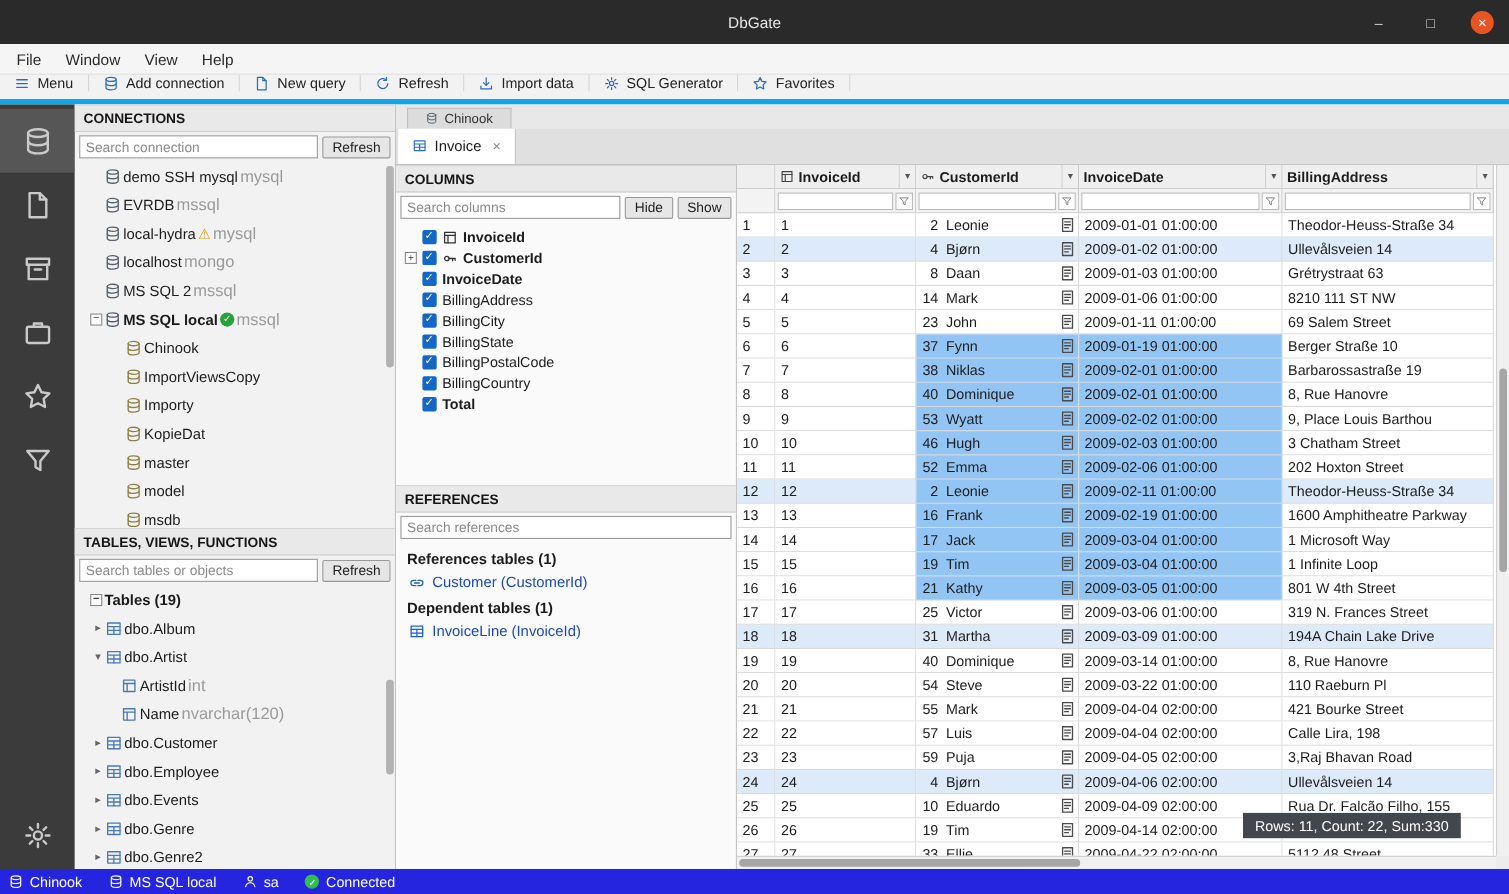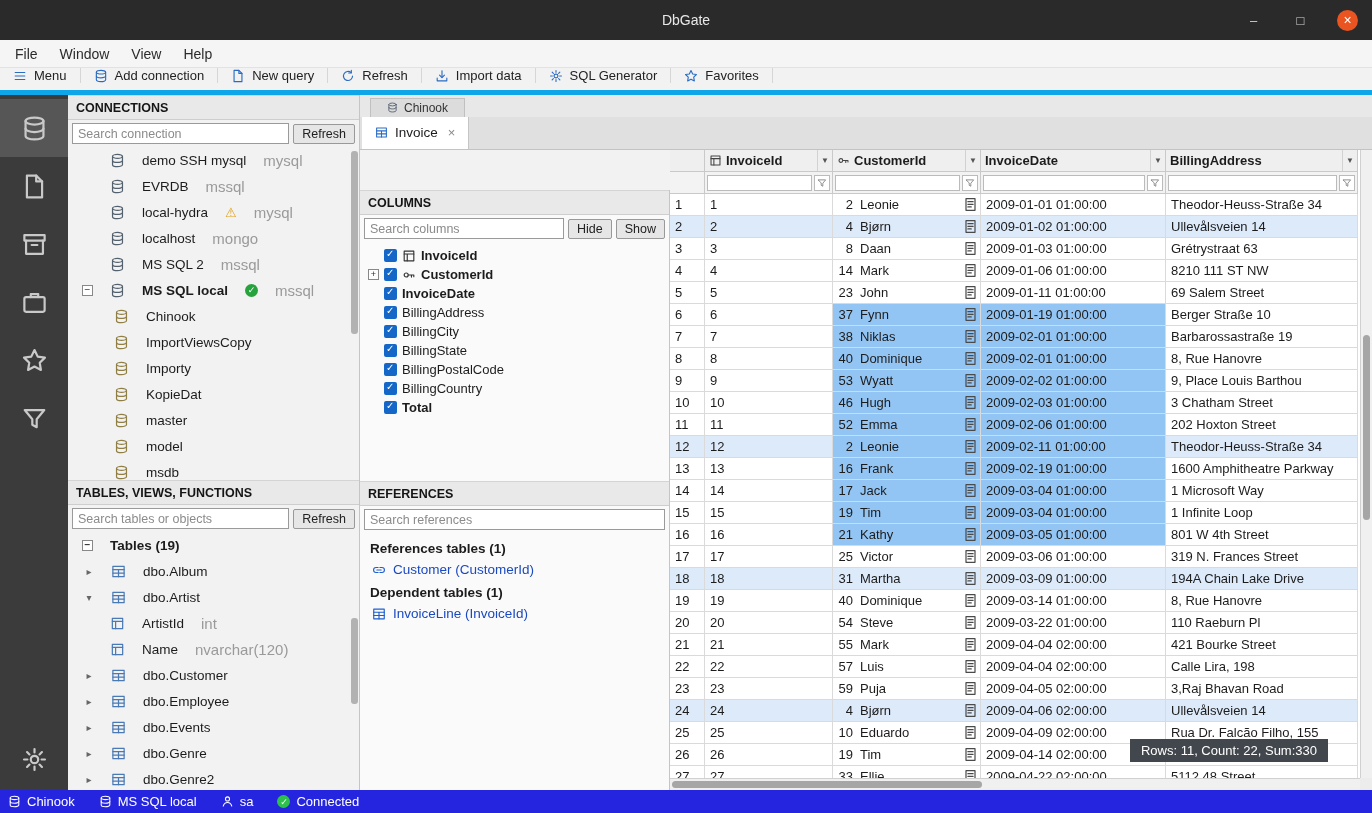--- a/index.html
+++ b/index.html
@@ -42,21 +42,21 @@
   .section-header{background:#e9e9e9;border-top:1px solid #d4d4d4;border-bottom:1px solid #cecece;
                   padding:5px 8px 4px;font-weight:bold;font-size:12.5px;color:#151515;flex:none;}
   .search-row{display:flex;align-items:center;gap:4px;padding:3px 4px;flex:none;}
   .search-input{flex:1;min-width:0;height:21px;border:1px solid #9a9a9a;background:#fff;padding:0 5px;
                 font-family:inherit;font-size:12.5px;color:#333;}
   .search-input::placeholder{color:#8b8b8b;}
   .btn{background:#e6e6e6;border:1px solid #999;border-radius:2px;font-family:inherit;font-size:12.5px;padding:2px 8px;color:#222;}
   .tree-list{flex:1;overflow:hidden;position:relative;}
   .vthumb{position:absolute;right:1px;width:7px;background:#b2b2b2;border-radius:3px;}
 
-  .tree-item{height:26px;display:flex;align-items:center;gap:17px;padding-left:14px;font-size:13.5px;white-space:nowrap;}
+  .tree-item{height:26px;display:flex;align-items:center;gap:2px;padding-left:14px;font-size:13.5px;white-space:nowrap;}
   .expander{width:11px;height:11px;border:1px solid #888;background:#fff;display:inline-flex;align-items:center;justify-content:center;
             font-size:10px;line-height:1;color:#333;flex:none;}
   .hidden{visibility:hidden;}
   .ticon{width:15px;height:15px;flex:none;display:inline-flex;}
   .conn-ico{color:#53606e;}
   .db-ico{color:#8f7f45;}
   .ttype{color:#9a9a9a;font-size:15px;}
   .bold .tname, .bold-text{font-weight:bold;}
   .warn{color:#e09e16;font-size:13px;}
   .connected-badge{width:13px;height:13px;border-radius:50%;background:#27a33d;color:#fff;font-size:9px;
@@ -76,21 +76,21 @@
             padding:2px 16px;font-size:12px;color:#333;}
   .tg-ico{width:11px;height:11px;display:inline-flex;color:#53606e;}
   .tabs-row{height:33px;display:flex;background:#e0e0e0;}
   .tab{display:flex;align-items:center;gap:7px;padding:4px 13px;background:#fff;border-right:1px solid #c5c5c5;font-size:13.5px;margin-left:2px;}
   .tab-ico{width:13px;height:13px;display:inline-flex;color:#2b6cc3;}
   .tab-close{color:#888;font-size:13px;margin-left:3px;}
 
   .content-row{flex:1;display:flex;min-height:0;}
 
   
-  .middlepanel{width:310px;background:#fafafa;border-right:1px solid #c5c5c5;display:flex;flex-direction:column;margin-top:40px;}
+  .middlepanel{width:310px;background:#fafafa;border-right:1px solid #c5c5c5;display:flex;flex-direction:column;}
   .mp-section{display:flex;flex-direction:column;min-height:0;}
   #columns-section{height:291px;}
   #references-section{flex:1;}
   .columns-list{padding-top:4px;}
   .col-row{height:19px;display:flex;align-items:center;gap:5px;padding-left:8px;font-size:13px;}
   .cexp{width:11px;height:11px;border:1px solid #888;background:#fff;display:inline-flex;align-items:center;justify-content:center;
         font-size:9px;line-height:1;color:#333;flex:none;}
   .cbox{width:13px;height:13px;background:#1467c6;border-radius:2px;position:relative;flex:none;}
   .cbox::after{content:"✓";position:absolute;left:2px;top:-1px;color:#fff;font-size:10px;}
   .cicon{width:14px;height:14px;display:inline-flex;color:#333;flex:none;}

